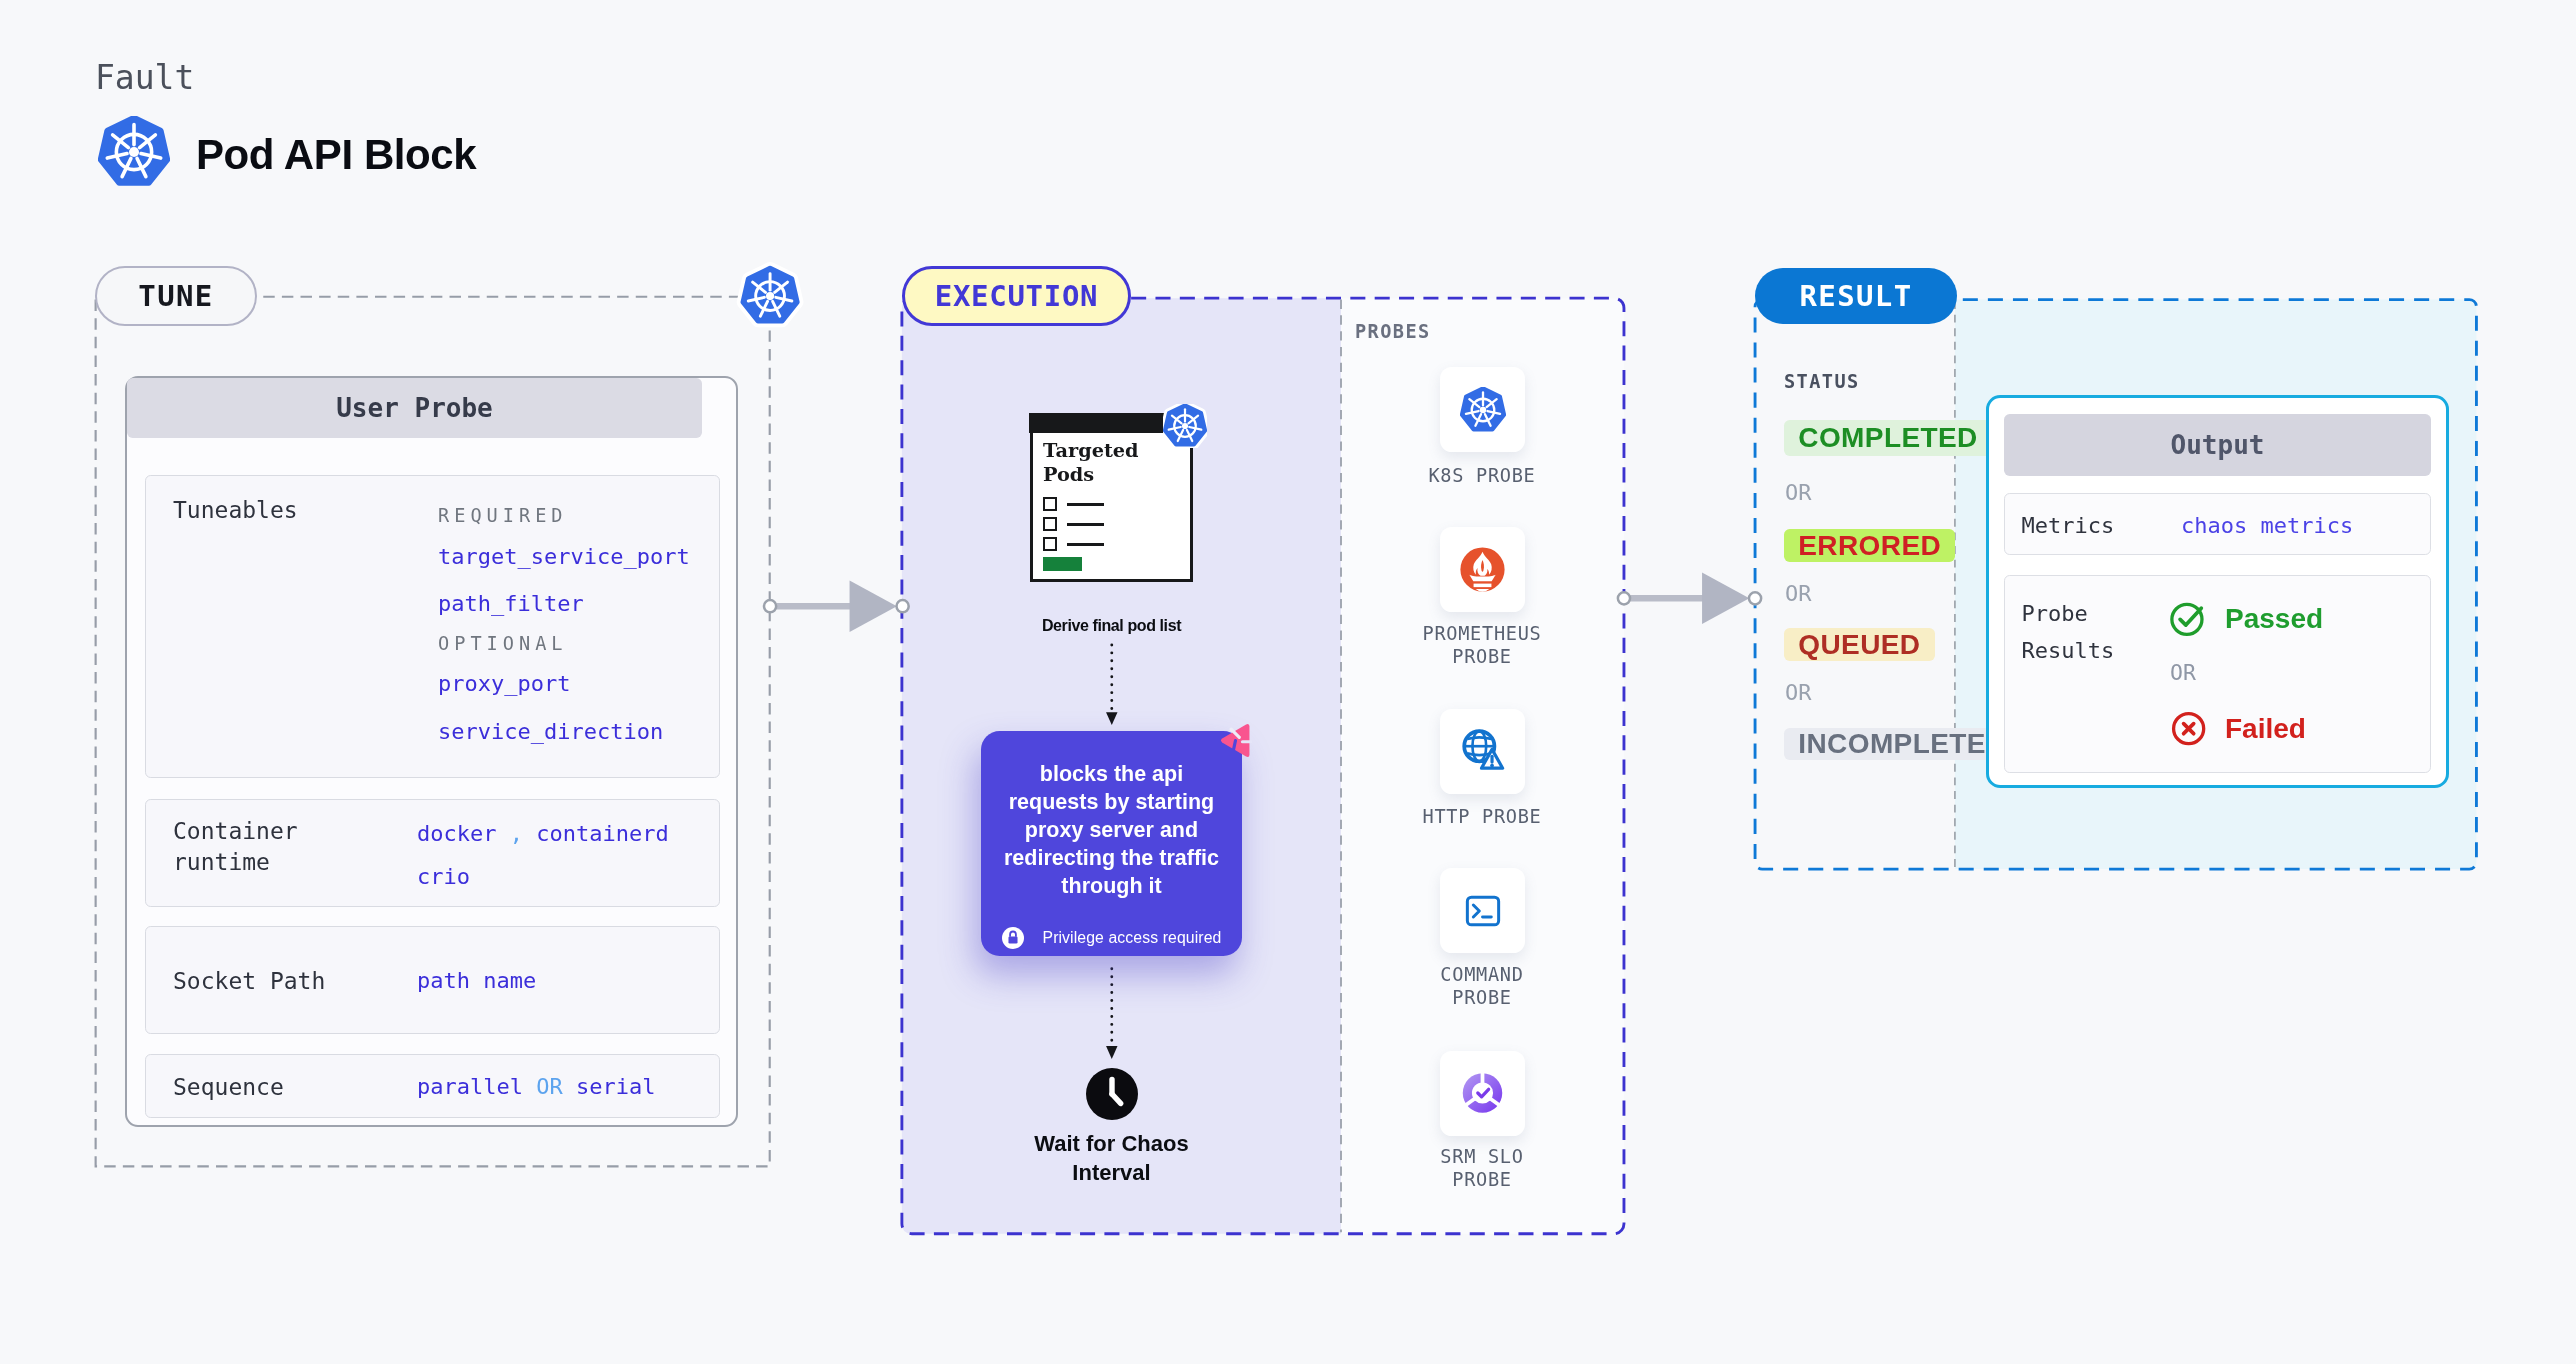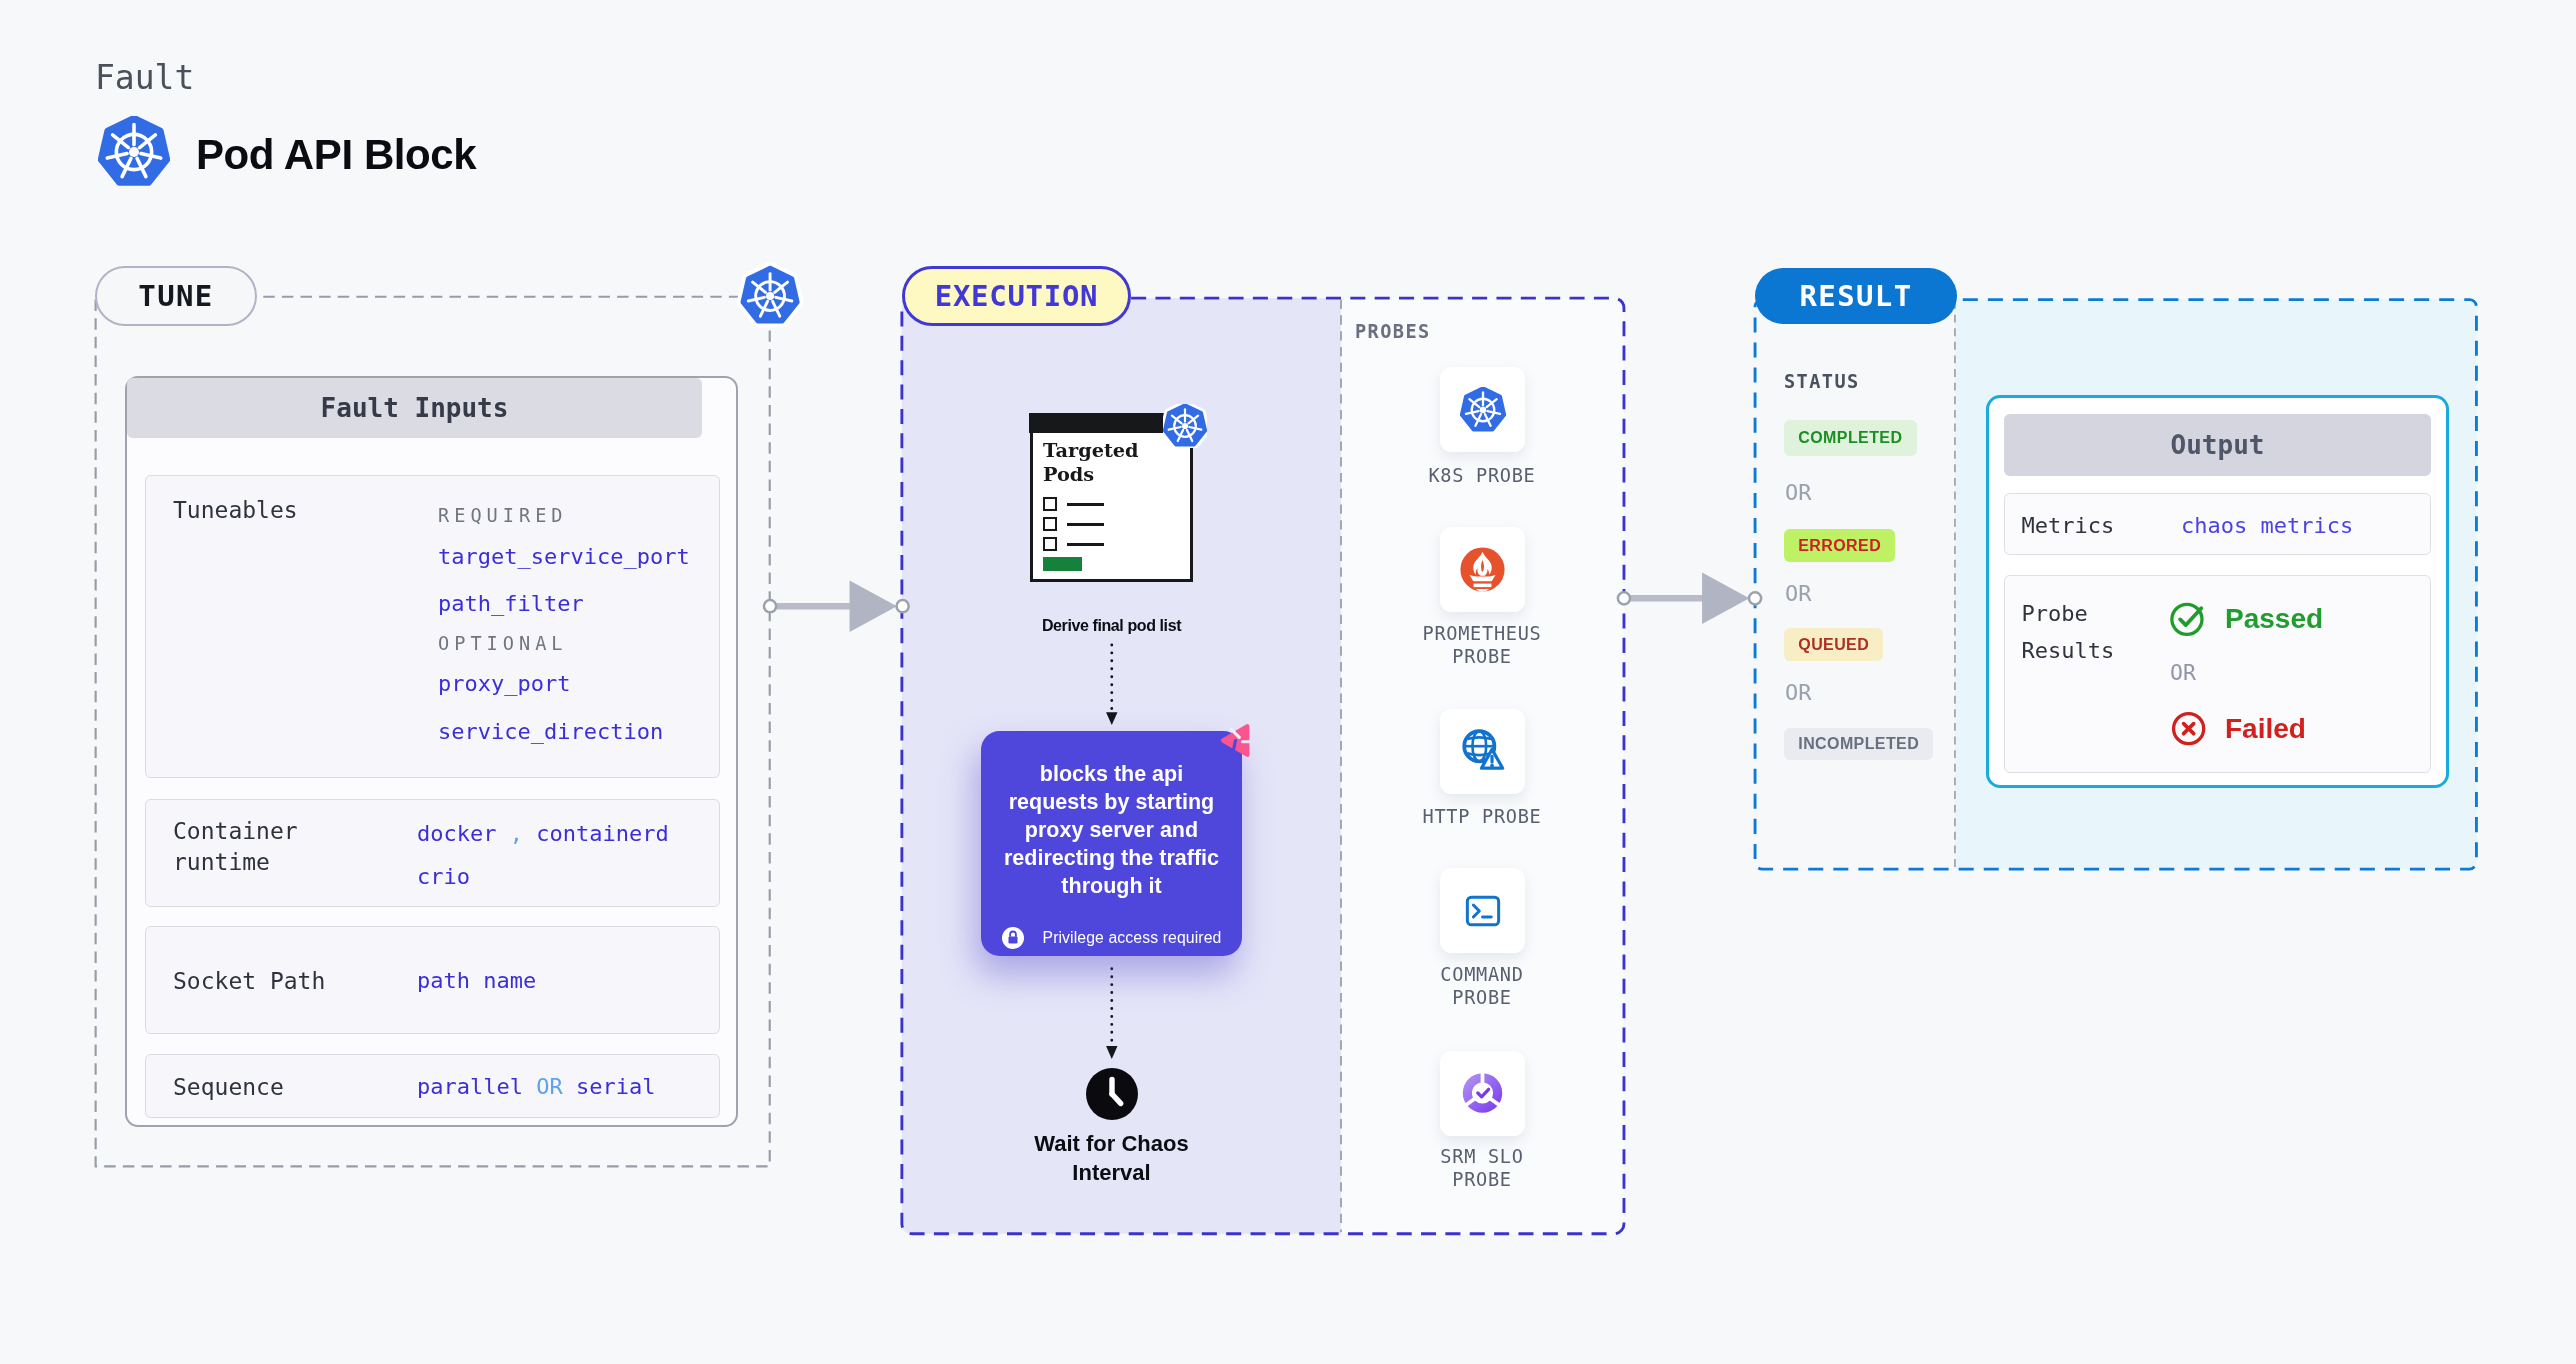--- a/index.html
+++ b/index.html
@@ -74,21 +74,21 @@
                 font-size:18.6px;letter-spacing:1.4px;color:#6A7080;}
   .probe-card{left:1440px;width:85px;height:85px;background:#FFFFFF;border-radius:11.5px;
               box-shadow:0 5.7px 13px rgba(108,118,148,0.14);display:flex;align-items:center;justify-content:center;}
   .probe-label{left:1398px;width:168px;text-align:center;font-family:"DejaVu Sans Mono",monospace;
                font-size:18.6px;line-height:23px;letter-spacing:0.7px;color:#586070;}
 
   
   .status-title{left:1784px;top:371px;font-family:"DejaVu Sans Mono",monospace;font-weight:bold;
                 font-size:18.6px;letter-spacing:1.4px;color:#4A5160;}
   .badge{position:absolute;left:1784px;display:inline-flex;align-items:center;border-radius:5.7px;
-         font-weight:bold;font-size:16px;letter-spacing:0.4px;padding:0 14.3px;}
+         font-weight:bold;font-size:28px;letter-spacing:0.4px;padding:0 14.3px;}
   .badge-completed{top:420px;height:36px;background:#DFF2DC;color:#1D8E24;}
   .badge-errored{top:529px;height:33px;background:#bef264;color:#CF2024;}
   .badge-queued{top:628px;height:33px;background:#F8EEC6;color:#AE2E24;}
   .badge-incompleted{top:728px;height:32px;background:#E9EBF1;color:#68707F;}
   .or{position:absolute;font-family:"DejaVu Sans Mono",monospace;font-size:22px;line-height:23px;color:#99A1AE;}
   .or-1{left:1785px;top:481px;}
   .or-2{left:1785px;top:582px;}
   .or-3{left:1785px;top:681px;}
 
   .output-card{left:1986px;top:395px;width:463px;height:393px;background:#FFFFFF;
@@ -179,21 +179,21 @@
   <svg class="abs title-icon" viewBox="-50 -50 100 100">
     <use href="#k8s-logo"></use>
   </svg>
   <div class="abs page-title">Pod API Block</div>
 
   <div class="abs pill tune-pill">TUNE</div>
   <div class="abs pill exec-pill">EXECUTION</div>
   <div class="abs pill result-pill">RESULT</div>
 
   <div class="abs ui-card">
-    <div class="ui-header">Fault Inputs</div>
+    <div class="ui-header">User Probe</div>
 
     <div class="abs ui-row row-tuneables">
       <div class="ui-label" style="top:18.6px;">Tuneables</div>
       <div class="req-label" style="top:29px;">REQUIRED</div>
       <div class="param" style="top:66px;">target_service_port</div>
       <div class="param" style="top:113px;">path_filter</div>
       <div class="req-label" style="top:157px;">OPTIONAL</div>
       <div class="param" style="top:193px;">proxy_port</div>
       <div class="param" style="top:241px;">service_direction</div>
     </div>

